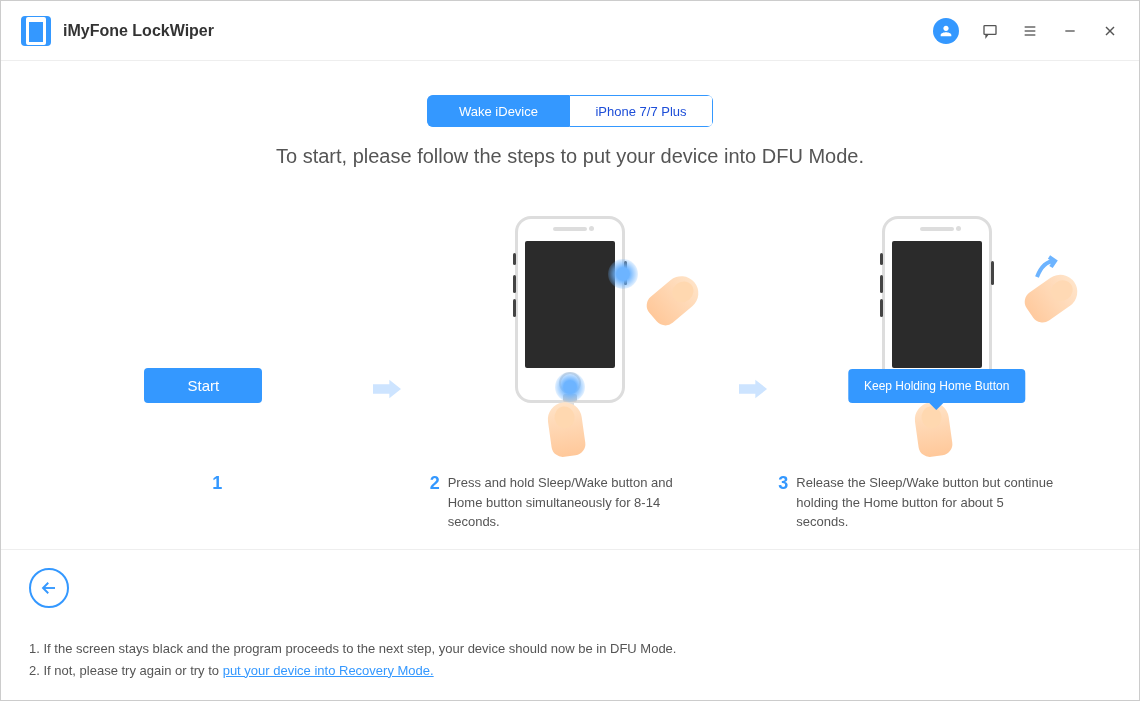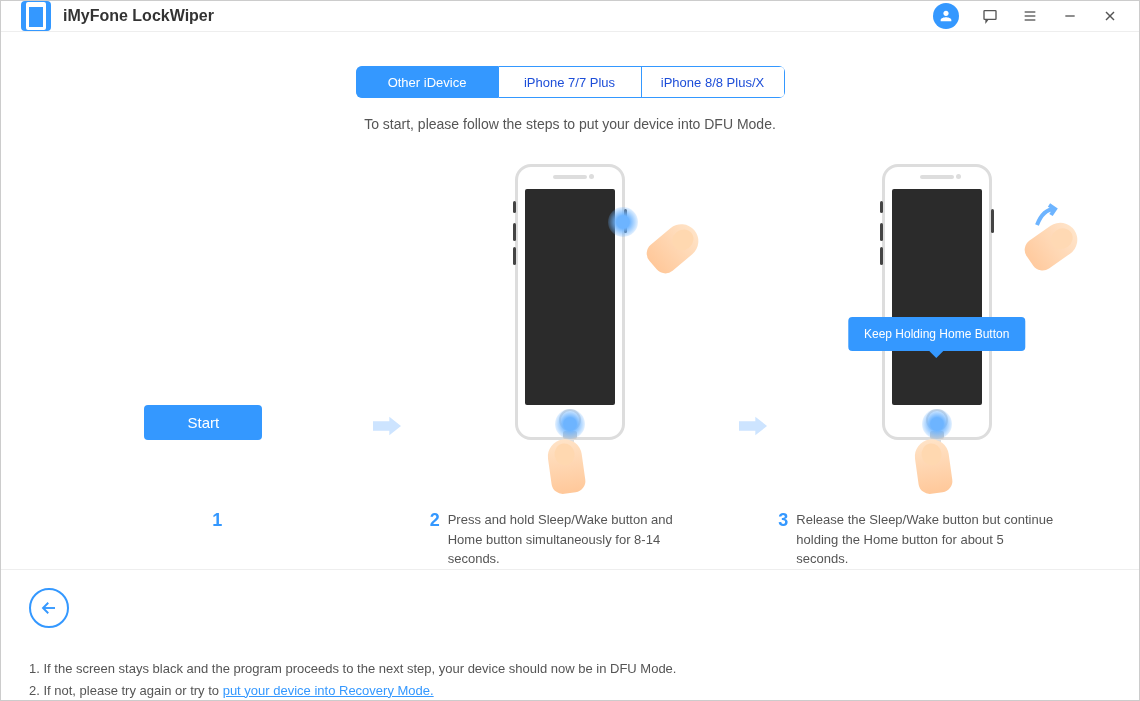--- a/index.html
+++ b/index.html
@@ -16,30 +16,30 @@
 .win-btn svg { width: 16px; height: 16px; stroke: #555; stroke-width: 2; fill: none; }
 
 .content { flex: 1; display: flex; flex-direction: column; align-items: center; padding-top: 34px; position: relative; }
 .tabs { display: flex; border-radius: 6px; overflow: hidden; }
 .tab { width: 143px; height: 32px; display: flex; align-items: center; justify-content: center; font-size: 13px; border: 1px solid #3498ff; color: #1d4ed8; cursor: pointer; background:#fff; }
 .tab.active { background: #3498ff; color: #fff; }
 .tab + .tab { border-left: none; }
 .tabs .tab:first-child { border-radius: 4px 0 0 4px; }
 .tabs .tab:last-child { border-radius: 0 4px 4px 0; }
 
-.instruction { margin-top: 18px; font-size: 14px; color: #555; }
+.instruction { margin-top: 18px; font-size: 20px; color: #555; }
 
 .steps-row { display: flex; align-items: flex-end; margin-top: 32px; width: 100%; padding: 0 33px; }
 .step-col { flex: 1; display: flex; flex-direction: column; align-items: center; position: relative; }
 .arrow { width: 28px; margin-top: 110px; }
 .arrow svg { width: 28px; height: 20px; fill: #cde4ff; }
 
 .start-btn { width: 118px; height: 35px; background: #3498ff; color: #fff; border: none; border-radius: 4px; font-size: 15px; cursor: pointer; margin-top: 100px; }
 
-.phone { width: 110px; height: 276px; background: #fff; border: 3px solid #ddd; border-radius: 16px; position: relative; margin-top: 0; }
+.phone { width: 110px; height: 187px; background: #fff; border: 3px solid #ddd; border-radius: 16px; position: relative; margin-top: 16px; }
 .phone::before { content:""; position:absolute; top:8px; left:50%; transform:translateX(-50%); width:34px; height:4px; background:#ddd; border-radius:3px; }
 .earpiece-dot { position:absolute; top:7px; right:28px; width:5px; height:5px; background:#ddd; border-radius:50%; }
 .screen { position: absolute; top: 22px; left: 7px; right: 7px; bottom: 32px; background: #2b2b2b; border-radius: 2px; }
 .home-btn { position: absolute; bottom: 6px; left: 50%; transform: translateX(-50%); width: 22px; height: 22px; border: 2px solid #ddd; border-radius: 50%; }
 .side-btn-l { position:absolute; left:-5px; width:3px; background:#444; border-radius:2px; }
 .sb1 { top:34px; height:12px; }
 .sb2 { top:56px; height:18px; }
 .sb3 { top:80px; height:18px; }
 .side-btn-r { position:absolute; right:-5px; top:42px; width:3px; height:24px; background:#444; border-radius:2px; }
 .cable { position:absolute; bottom:-38px; left:50%; transform:translateX(-50%); width:8px; height:38px; background:#ddd; }
@@ -111,23 +111,22 @@
         <svg viewBox="0 0 24 24">
             <line x1="6" y1="6" x2="18" y2="18"></line>
             <line x1="6" y1="18" x2="18" y2="6"></line>
           </svg>
       </div>
     </div>
   </div>
 
   <div class="content">
     <div class="tabs">
-      <div class="tab active">Other iDevice</div>
+      <div class="tab active">Wake iDevice</div>
       <div class="tab">iPhone 7/7 Plus</div>
-      <div class="tab">iPhone 8/8 Plus/X</div>
     </div>
 
     <div class="instruction">To start, please follow the steps to put your device into DFU Mode.</div>
 
     <div class="steps-row">
       <div class="step-col">
         <button class="start-btn">Start</button>
       </div>
       <div class="arrow">
         <svg viewBox="0 0 24 16">

